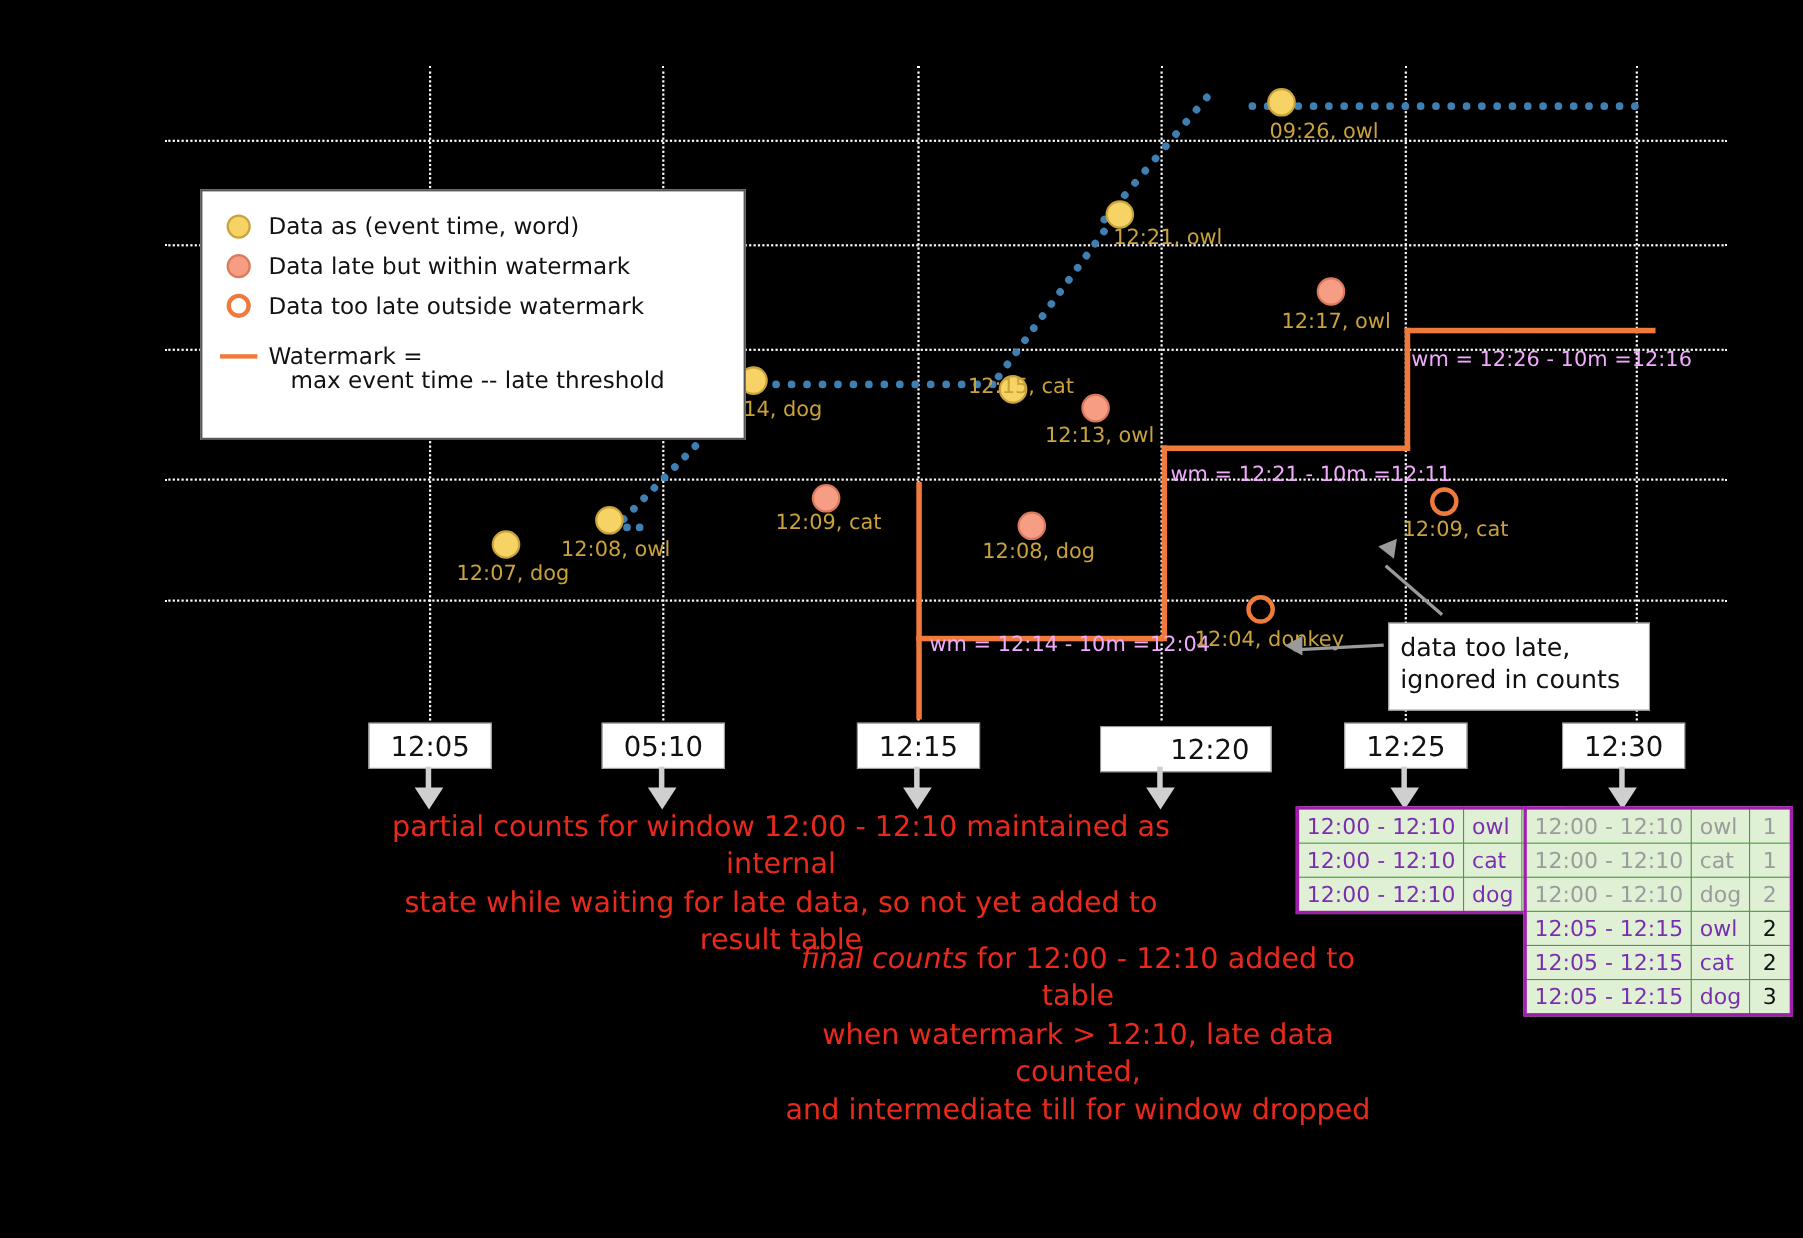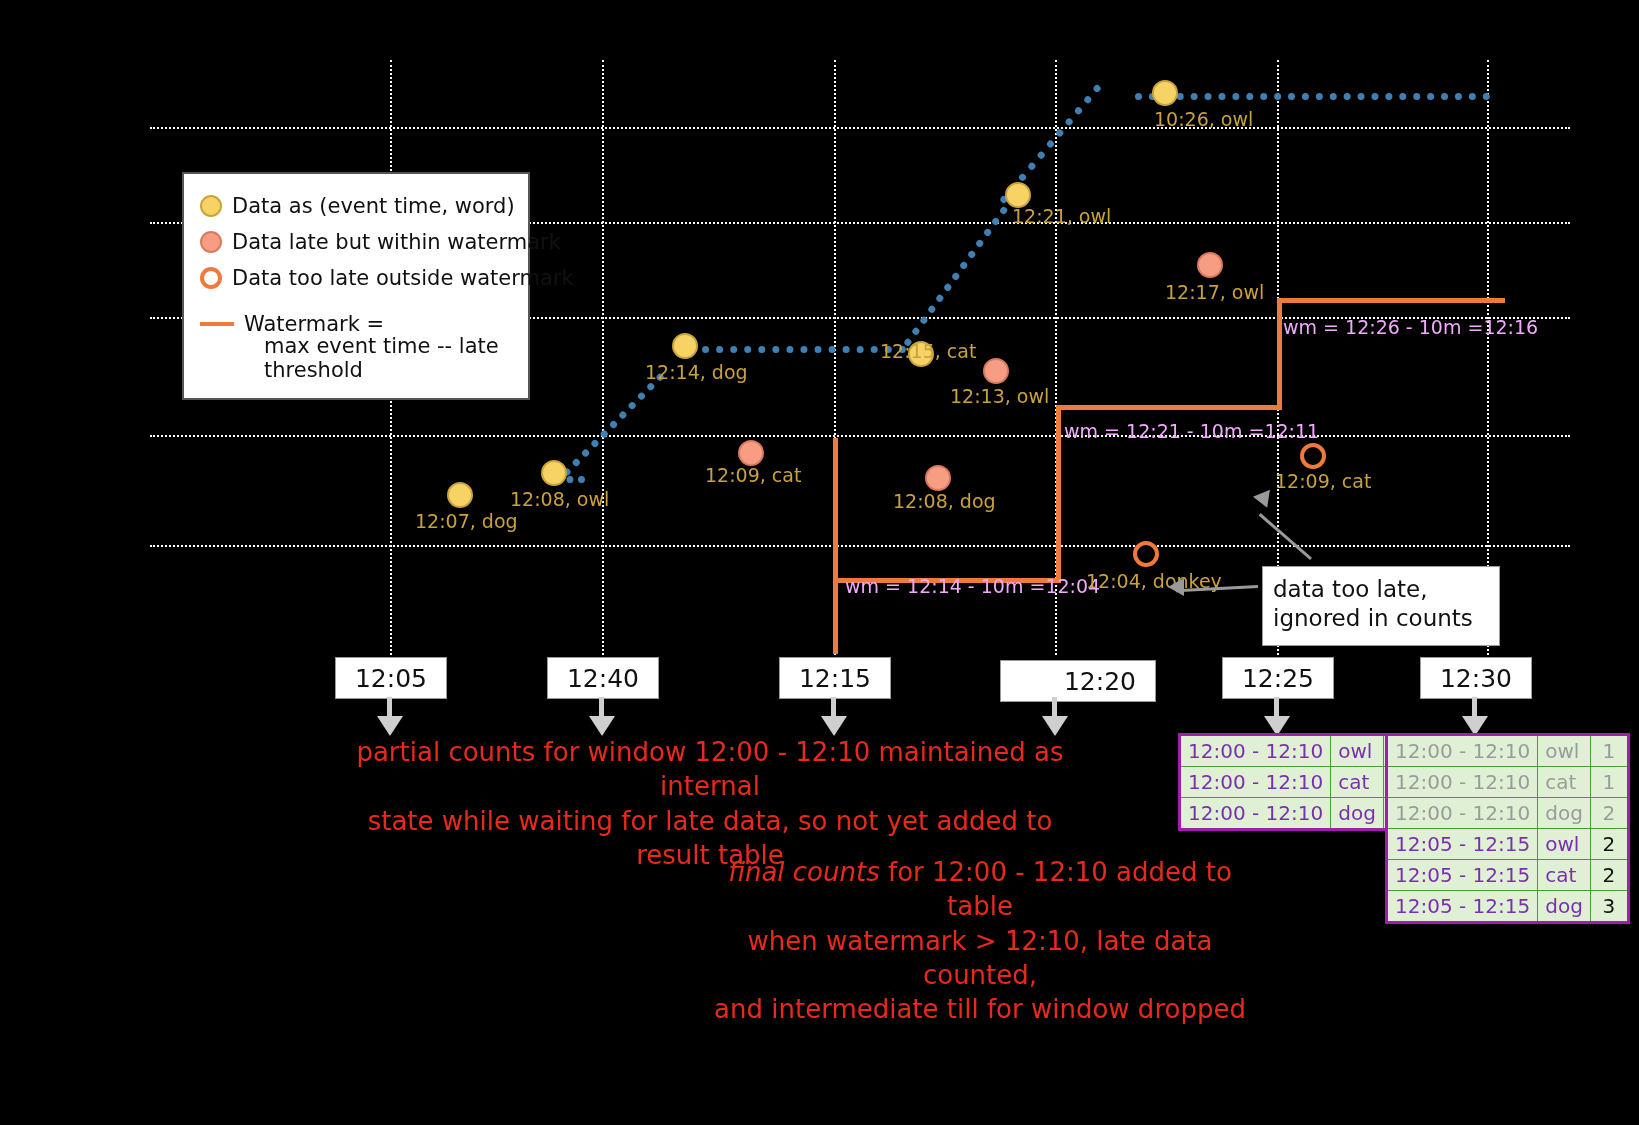--- a/index.html
+++ b/index.html
@@ -12,21 +12,21 @@
   .hline{position:absolute;left:0;height:0;border-top:2px dotted #ffffff;}
 
   
   .pt{position:absolute;width:26px;height:26px;border-radius:50%;box-sizing:border-box;}
   .pt.ontime{background:#f7d264;border:2px solid #c9a43c;}
   .pt.late{background:#f79d84;border:2px solid #d97a5e;}
   .pt.toolate{background:#000;border:4px solid #f07a3c;}
   .ptlabel{position:absolute;color:#caa23c;font-size:19px;white-space:nowrap;}
 
   
-  #legend{position:absolute;left:182px;top:172px;width:348px;height:228px;
+  #legend{position:absolute;left:182px;top:172px;width:496px;height:228px;
           background:#fff;border:2px solid #555;box-sizing:border-box;padding:14px 16px;}
   .lrow{display:flex;align-items:center;height:36px;}
   .lrow .swatch{width:34px;display:flex;justify-content:center;align-items:center;}
   .lrow .ltext{color:#111;font-size:21px;margin-left:10px;white-space:nowrap;}
   .dot{width:22px;height:22px;border-radius:50%;box-sizing:border-box;}
   .dot.ontime{background:#f7d264;border:2px solid #c9a43c;}
   .dot.late{background:#f79d84;border:2px solid #d97a5e;}
   .dot.toolate{background:#fff;border:4px solid #f07a3c;}
   .dashline{width:34px;height:0;border-top:6px dotted #3f7fb2;}
   .solidline{width:34px;height:0;border-top:4px solid #f07a3c;}
@@ -128,21 +128,21 @@
   <div class="pt late" style="left:925px;top:465px;"></div>
   <div class="ptlabel" style="left:893px;top:490px;">12:08, dog</div>
 
   <div class="pt late" style="left:983px;top:358px;"></div>
   <div class="ptlabel" style="left:950px;top:385px;">12:13, owl</div>
 
   <div class="pt ontime" style="left:1005px;top:182px;"></div>
   <div class="ptlabel" style="left:1012px;top:205px;">12:21, owl</div>
 
   <div class="pt ontime" style="left:1152px;top:80px;"></div>
-  <div class="ptlabel" style="left:1154px;top:108px;">10:26, owl</div>
+  <div class="ptlabel" style="left:1154px;top:108px;">09:26, owl</div>
 
   <div class="pt late" style="left:1197px;top:252px;"></div>
   <div class="ptlabel" style="left:1165px;top:281px;">12:17, owl</div>
 
   <div class="pt toolate" style="left:1133px;top:541px;"></div>
   <div class="ptlabel" style="left:1086px;top:570px;">12:04, donkey</div>
 
   <div class="pt toolate" style="left:1300px;top:443px;"></div>
   <div class="ptlabel" style="left:1275px;top:470px;">12:09, cat</div>
 
@@ -172,21 +172,21 @@
         </span>
       <span class="ltext">Watermark =</span>
     </div>
     <div class="lsub">max event time -- late threshold</div>
   </div>
 
   <div class="tbox" style="left:335px;top:657px;">12:05</div>
   <div class="tstem" style="left:387px;top:697px;height:22px;"></div>
   <div class="tarrow" style="left:377px;top:716px;"></div>
 
-  <div class="tbox" style="left:547px;top:657px;">12:40</div>
+  <div class="tbox" style="left:547px;top:657px;">05:10</div>
   <div class="tstem" style="left:599px;top:697px;height:22px;"></div>
   <div class="tarrow" style="left:589px;top:716px;"></div>
 
   <div class="tbox" style="left:779px;top:657px;">12:15</div>
   <div class="tstem" style="left:831px;top:697px;height:22px;"></div>
   <div class="tarrow" style="left:821px;top:716px;"></div>
 
   <div class="tbox" style="left:1000px;top:660px;padding-left:44px;">12:20</div>
   <div class="tstem" style="left:1052px;top:697px;height:22px;"></div>
   <div class="tarrow" style="left:1042px;top:716px;"></div>

